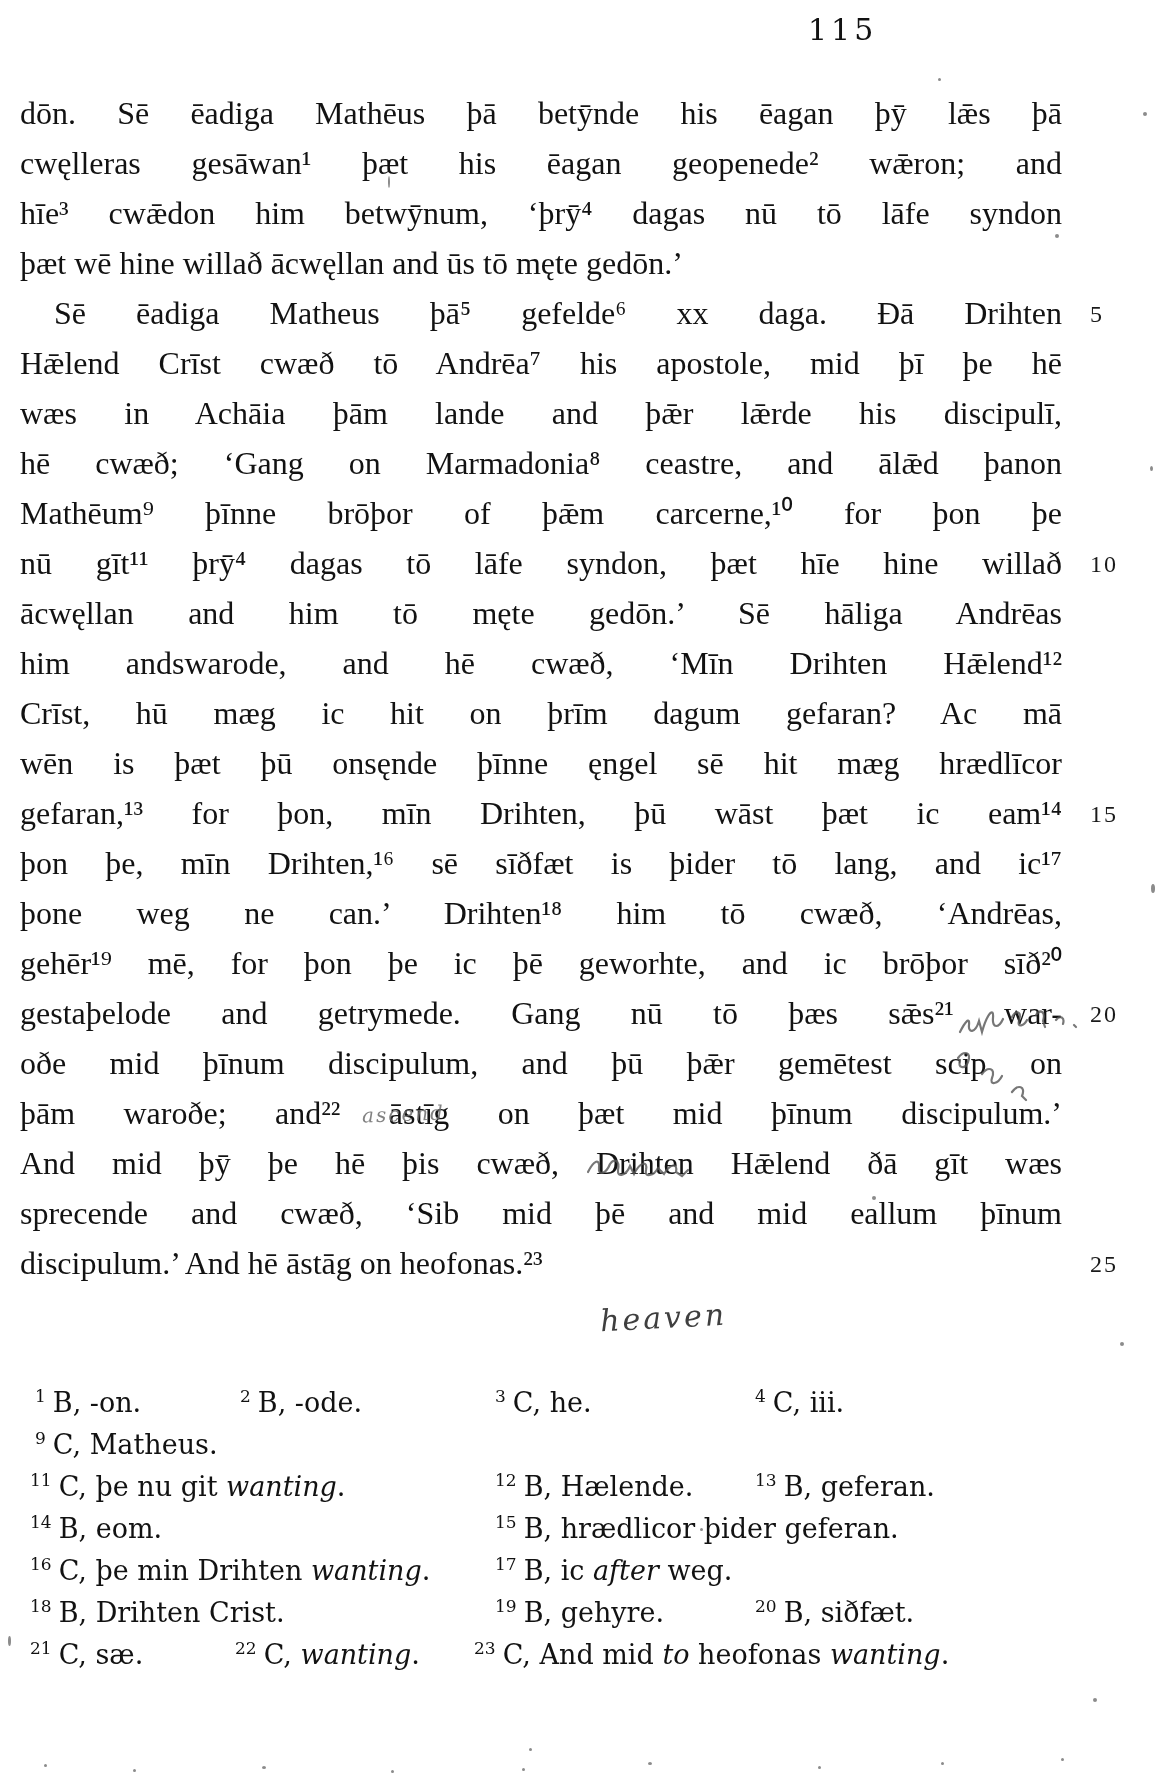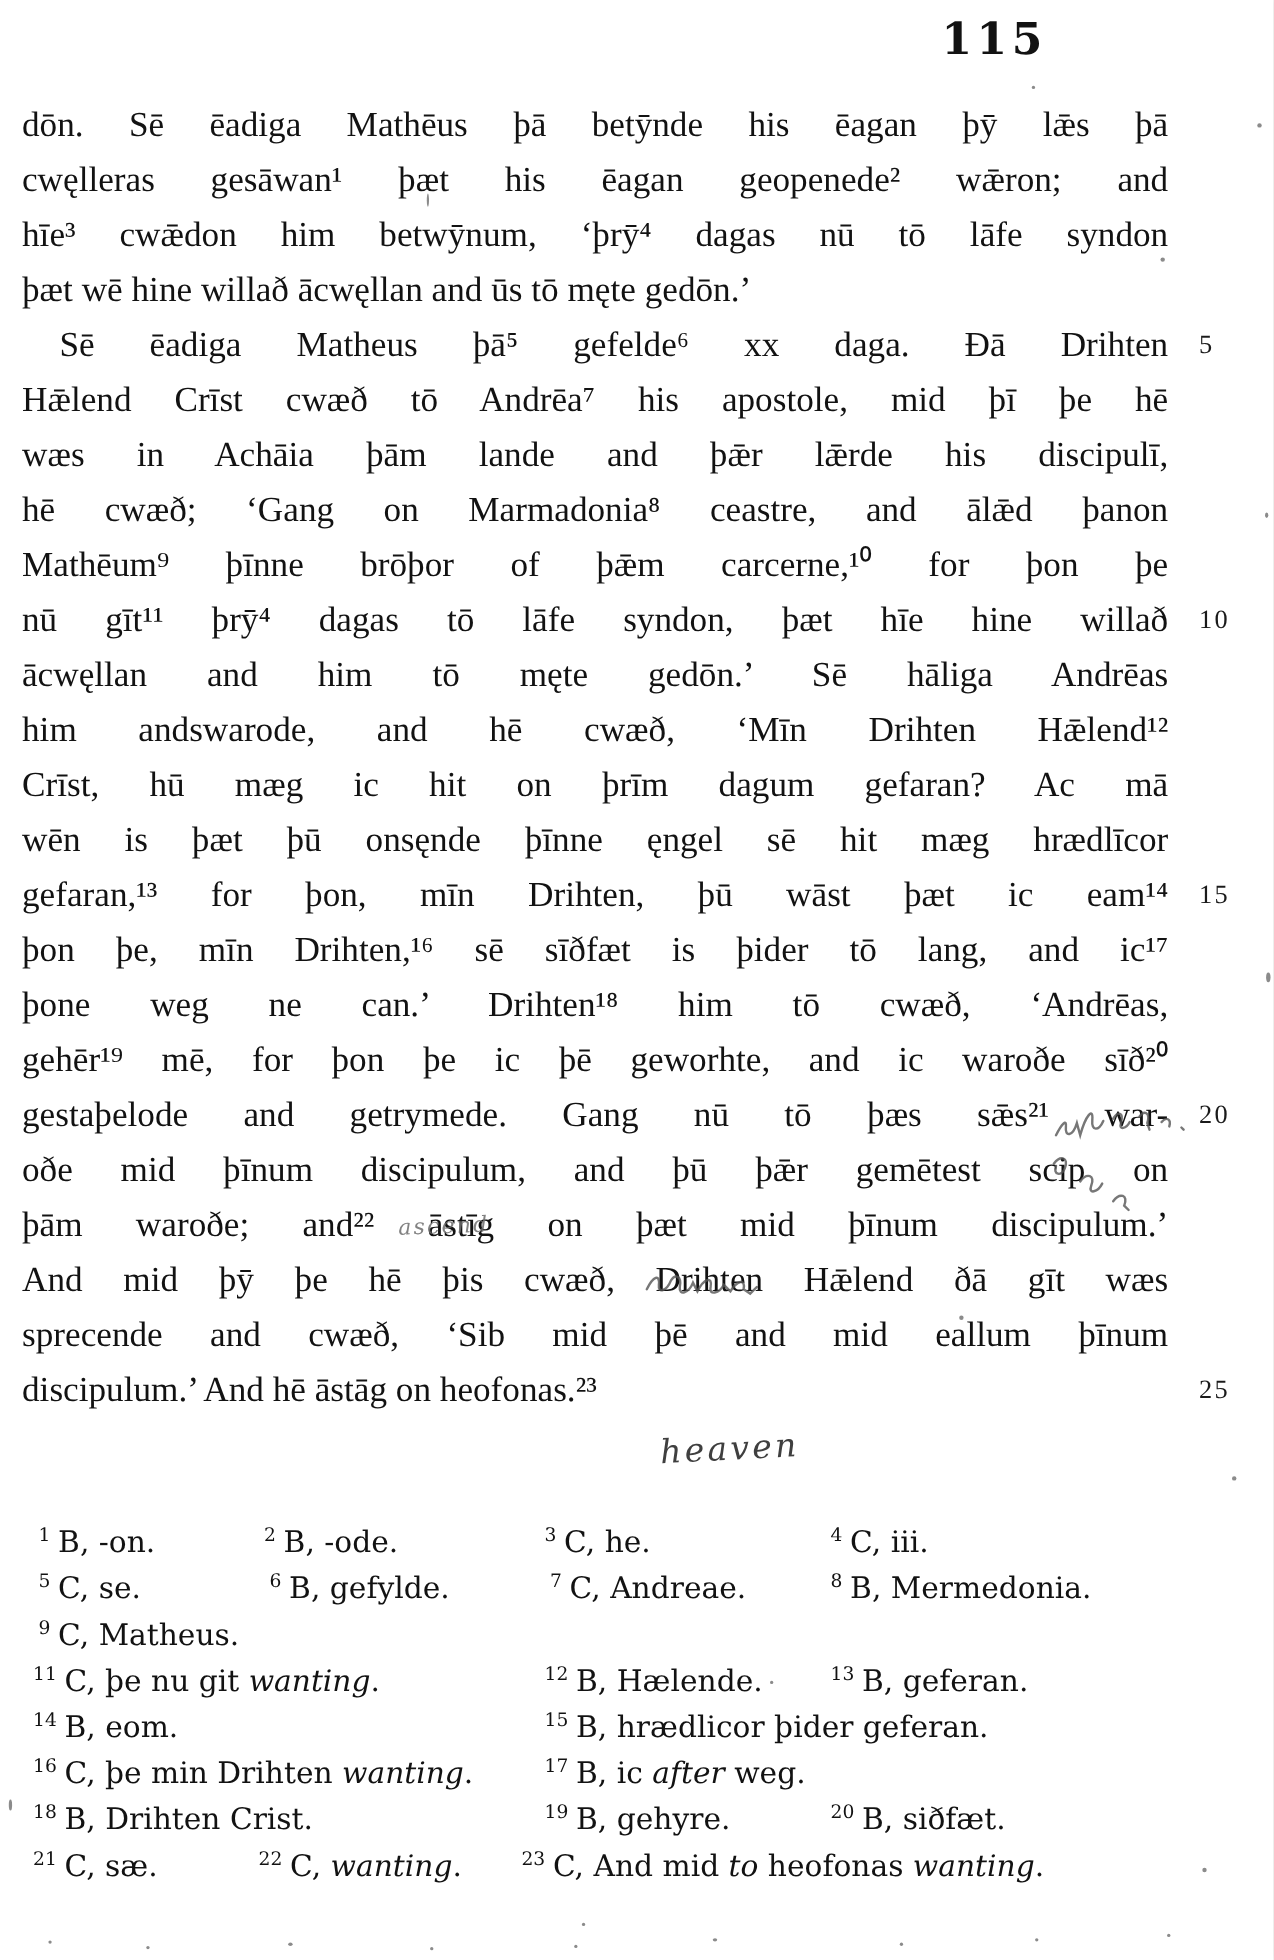--- a/index.html
+++ b/index.html
@@ -6,21 +6,21 @@
   .page{
     position:relative;width:1158px;height:1782px;background:#ffffff;
     font-family:"DejaVu Serif", serif;color:#121212;overflow:hidden;
     box-shadow:0 0 6px rgba(0,0,0,.25);
   }
   .header-title{
     position:absolute;left:106px;top:12px;font-style:italic;font-weight:700;
     font-size:35px;letter-spacing:2px;word-spacing:6px;white-space:nowrap;
   }
   .header-pagenum{
-    position:absolute;left:856px;top:12px;font-size:40px;font-weight:700;letter-spacing:4px;
+    position:absolute;left:808px;top:12px;font-size:30px;font-weight:400;letter-spacing:4px;
   }
   .body-text{position:absolute;left:20px;top:88px;width:1042px;font-family:Liberation Serif, serif;}
   .line{
     position:relative;height:50px;line-height:50px;font-size:32px;
     text-align:justify;text-align-last:justify;-moz-text-align-last:justify;
   }
   .line.flush{text-align-last:left;-moz-text-align-last:left;}
   .line.indent{padding-left:34px;}
   .lnum{
     position:absolute;right:-88px;top:0;width:60px;font-size:24px;line-height:52px;
@@ -59,41 +59,35 @@
       <div class="line"><span>hē cwæð; ‘Gang on Marmadonia⁸ ceastre, and ālǣd þanon</span></div>
       <div class="line"><span>Mathēum⁹ þīnne brōþor of þǣm carcerne,¹⁰ for þon þe</span></div>
       <div class="line"><span>nū gīt¹¹ þrȳ⁴ dagas tō lāfe syndon, þæt hīe hine willað</span><span class="lnum">10</span></div>
       <div class="line"><span>ācwęllan and him tō męte gedōn.’ Sē hāliga Andrēas</span></div>
       <div class="line"><span>him andswarode, and hē cwæð, ‘Mīn Drihten Hǣlend¹²</span></div>
       <div class="line"><span>Crīst, hū mæg ic hit on þrīm dagum gefaran? Ac mā</span></div>
       <div class="line"><span>wēn is þæt þū onsęnde þīnne ęngel sē hit mæg hrædlīcor</span></div>
       <div class="line"><span>gefaran,¹³ for þon, mīn Drihten, þū wāst þæt ic eam¹⁴</span><span class="lnum">15</span></div>
       <div class="line"><span>þon þe, mīn Drihten,¹⁶ sē sīðfæt is þider tō lang, and ic¹⁷</span></div>
       <div class="line"><span>þone weg ne can.’ Drihten¹⁸ him tō cwæð, ‘Andrēas,</span></div>
-      <div class="line"><span>gehēr¹⁹ mē, for þon þe ic þē geworhte, and ic waroðe sīð²⁰</span></div>
+      <div class="line"><span>gehēr¹⁹ mē, for þon þe ic þē geworhte, and ic brōþor sīð²⁰</span></div>
       <div class="line"><span>gestaþelode and getrymede. Gang nū tō þæs sǣs²¹ war-</span><span class="lnum">20</span></div>
       <div class="line"><span>oðe mid þīnum discipulum, and þū þǣr gemētest scip on</span></div>
       <div class="line"><span>þām waroðe; and²² āstīg on þæt mid þīnum discipulum.’</span></div>
       <div class="line"><span>And mid þȳ þe hē þis cwæð, Drihten Hǣlend ðā gīt wæs</span></div>
       <div class="line"><span>sprecende and cwæð, ‘Sib mid þē and mid eallum þīnum</span></div>
       <div class="line flush"><span>discipulum.’ And hē āstāg on heofonas.²³</span><span class="lnum">25</span></div>
     </div>
 
   <div class="fnotes">
       <div class="fnrow">
         <span class="fnentry" style="left: 5px;"><sup>1</sup><span>B, -on.</span></span>
         <span class="fnentry" style="left: 210px;"><sup>2</sup><span>B, -ode.</span></span>
         <span class="fnentry" style="left: 465px;"><sup>3</sup><span>C, he.</span></span>
         <span class="fnentry" style="left: 725px;"><sup>4</sup><span>C, iii.</span></span>
-      </div>
-      <div class="fnrow">
-        <span class="fnentry" style="left: 5px;"><sup>5</sup><span>C, se.</span></span>
-        <span class="fnentry" style="left: 215px;"><sup>6</sup><span>B, gefylde.</span></span>
-        <span class="fnentry" style="left: 470px;"><sup>7</sup><span>C, Andreae.</span></span>
-        <span class="fnentry" style="left: 725px;"><sup>8</sup><span>B, Mermedonia.</span></span>
       </div>
       <div class="fnrow">
         <span class="fnentry" style="left: 5px;"><sup>9</sup><span>C, Matheus.</span></span>
       </div>
       <div class="fnrow">
         <span class="fnentry" style="left: 0px;"><sup>11</sup><span>C, þe nu git </span><em>wanting</em><span>.</span></span>
         <span class="fnentry" style="left: 465px;"><sup>12</sup><span>B, Hælende.</span></span>
         <span class="fnentry" style="left: 725px;"><sup>13</sup><span>B, geferan.</span></span>
       </div>
       <div class="fnrow">

